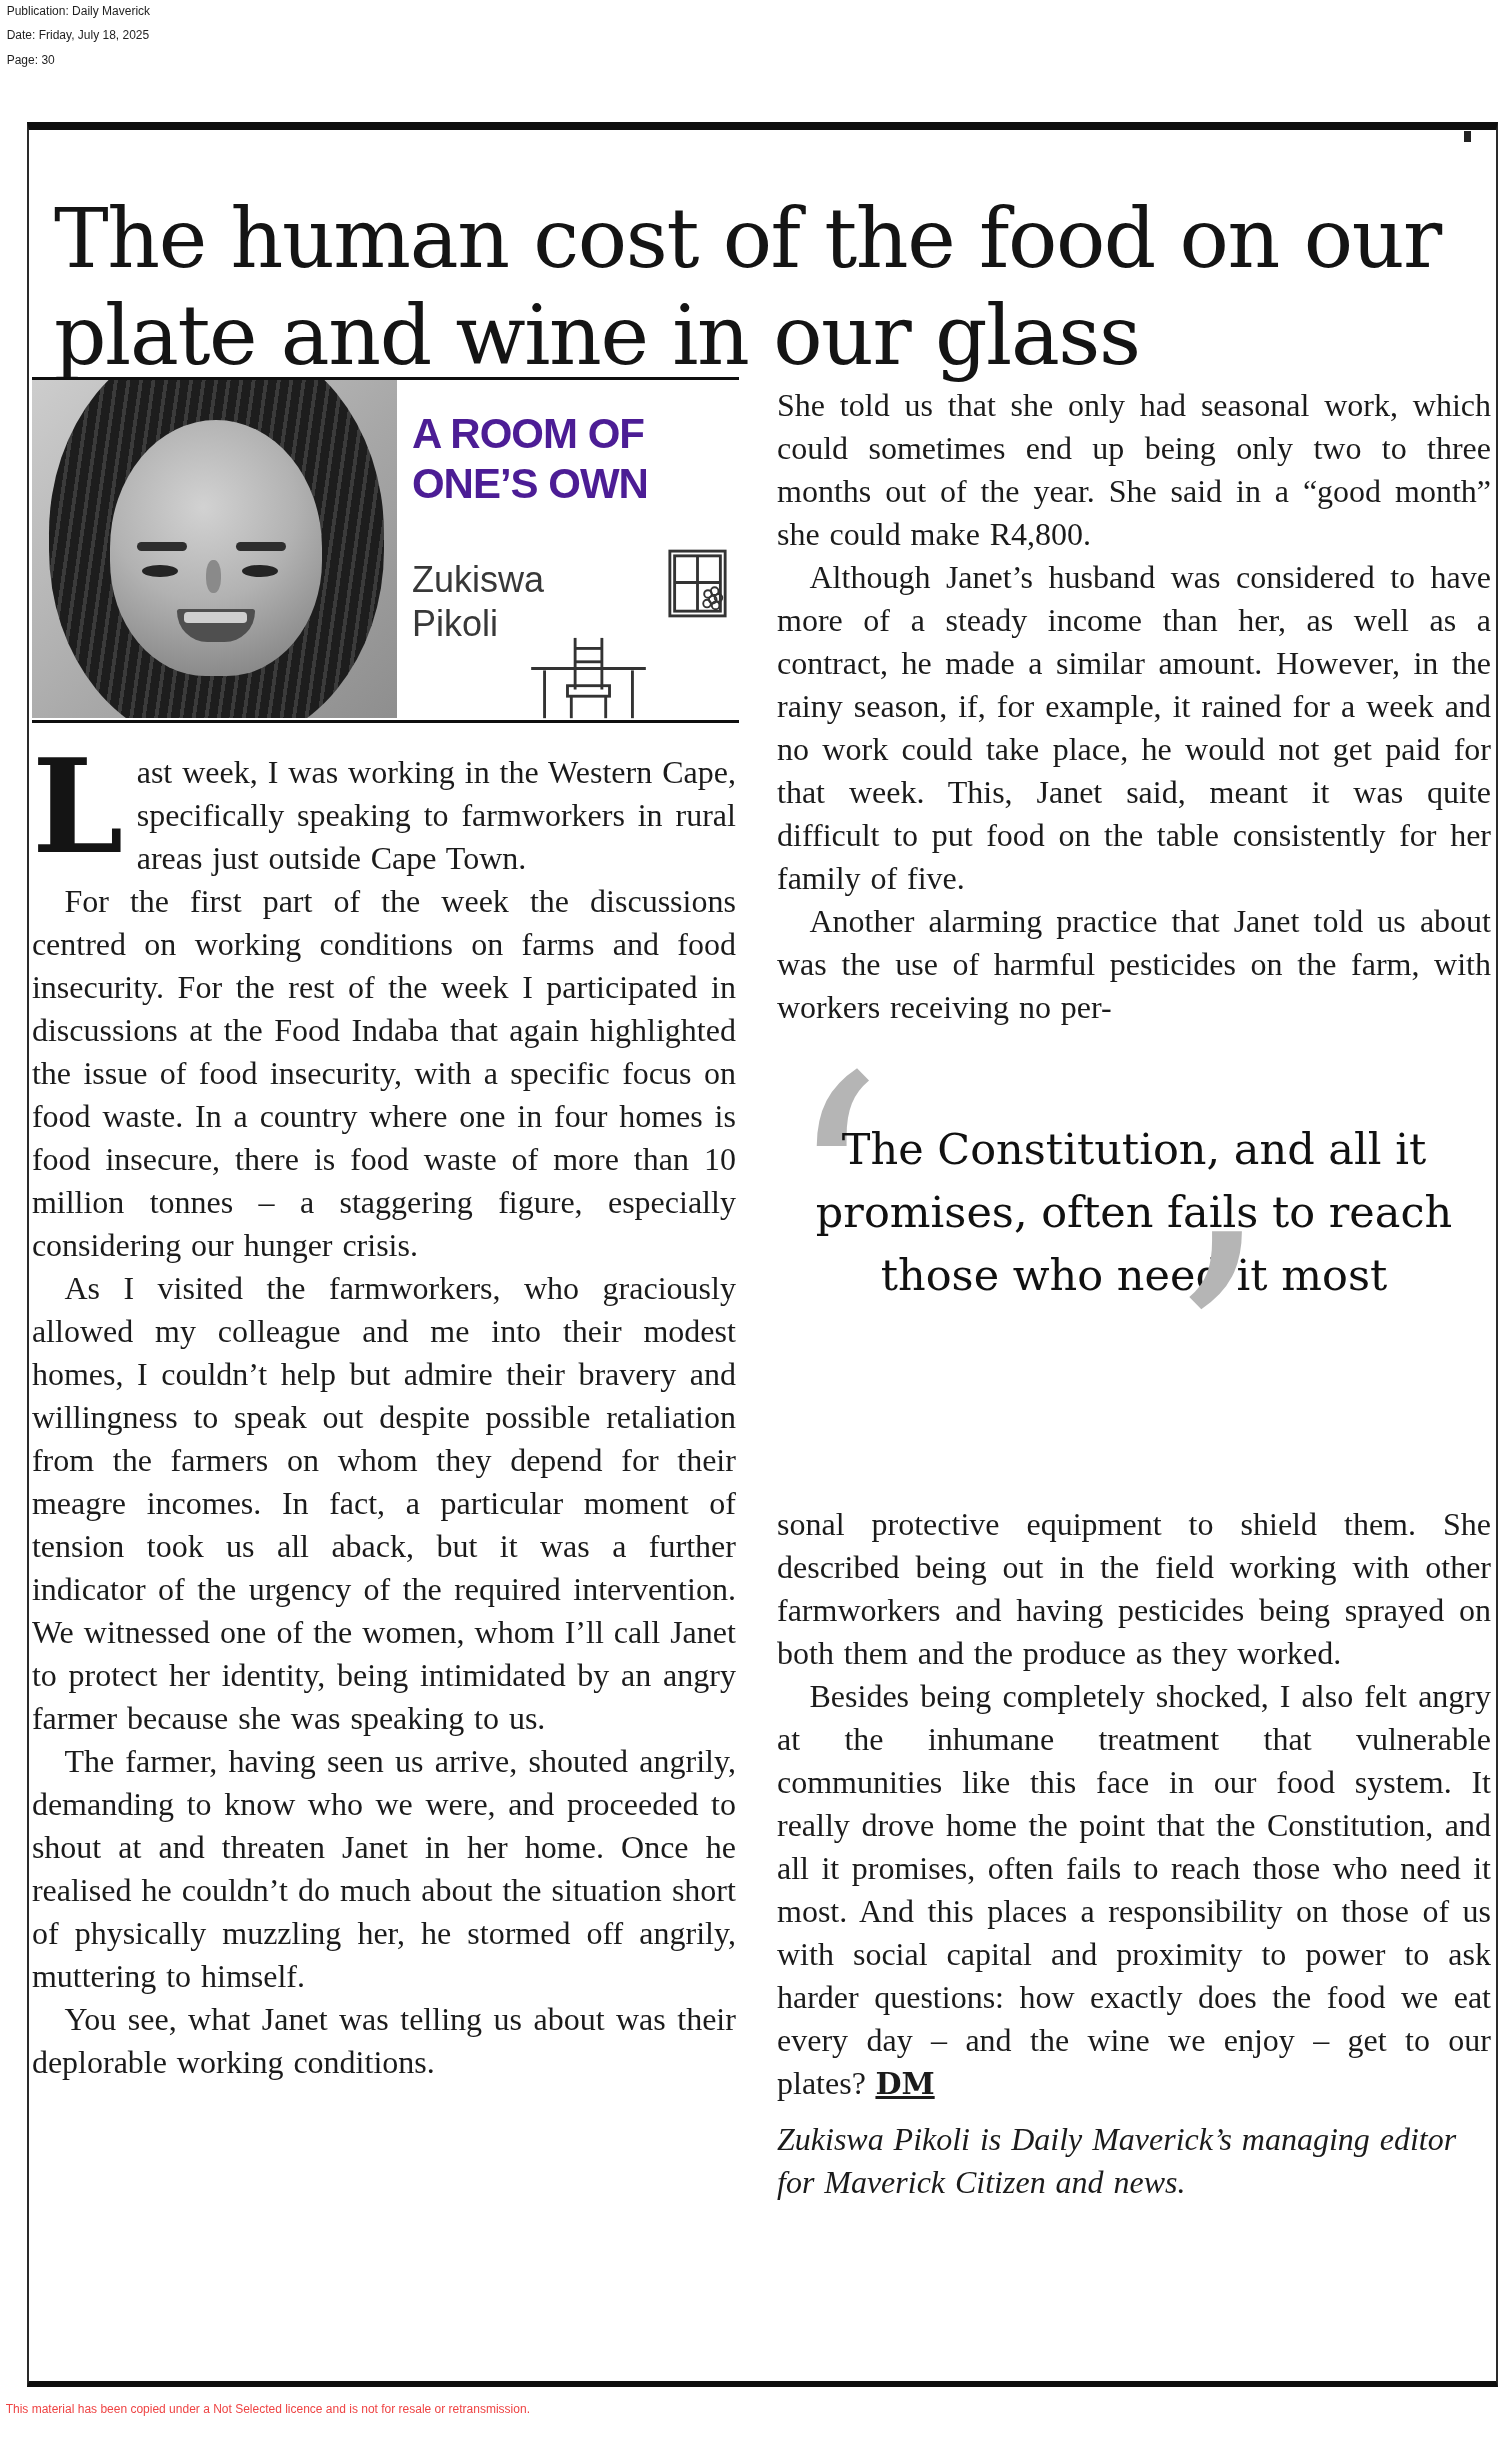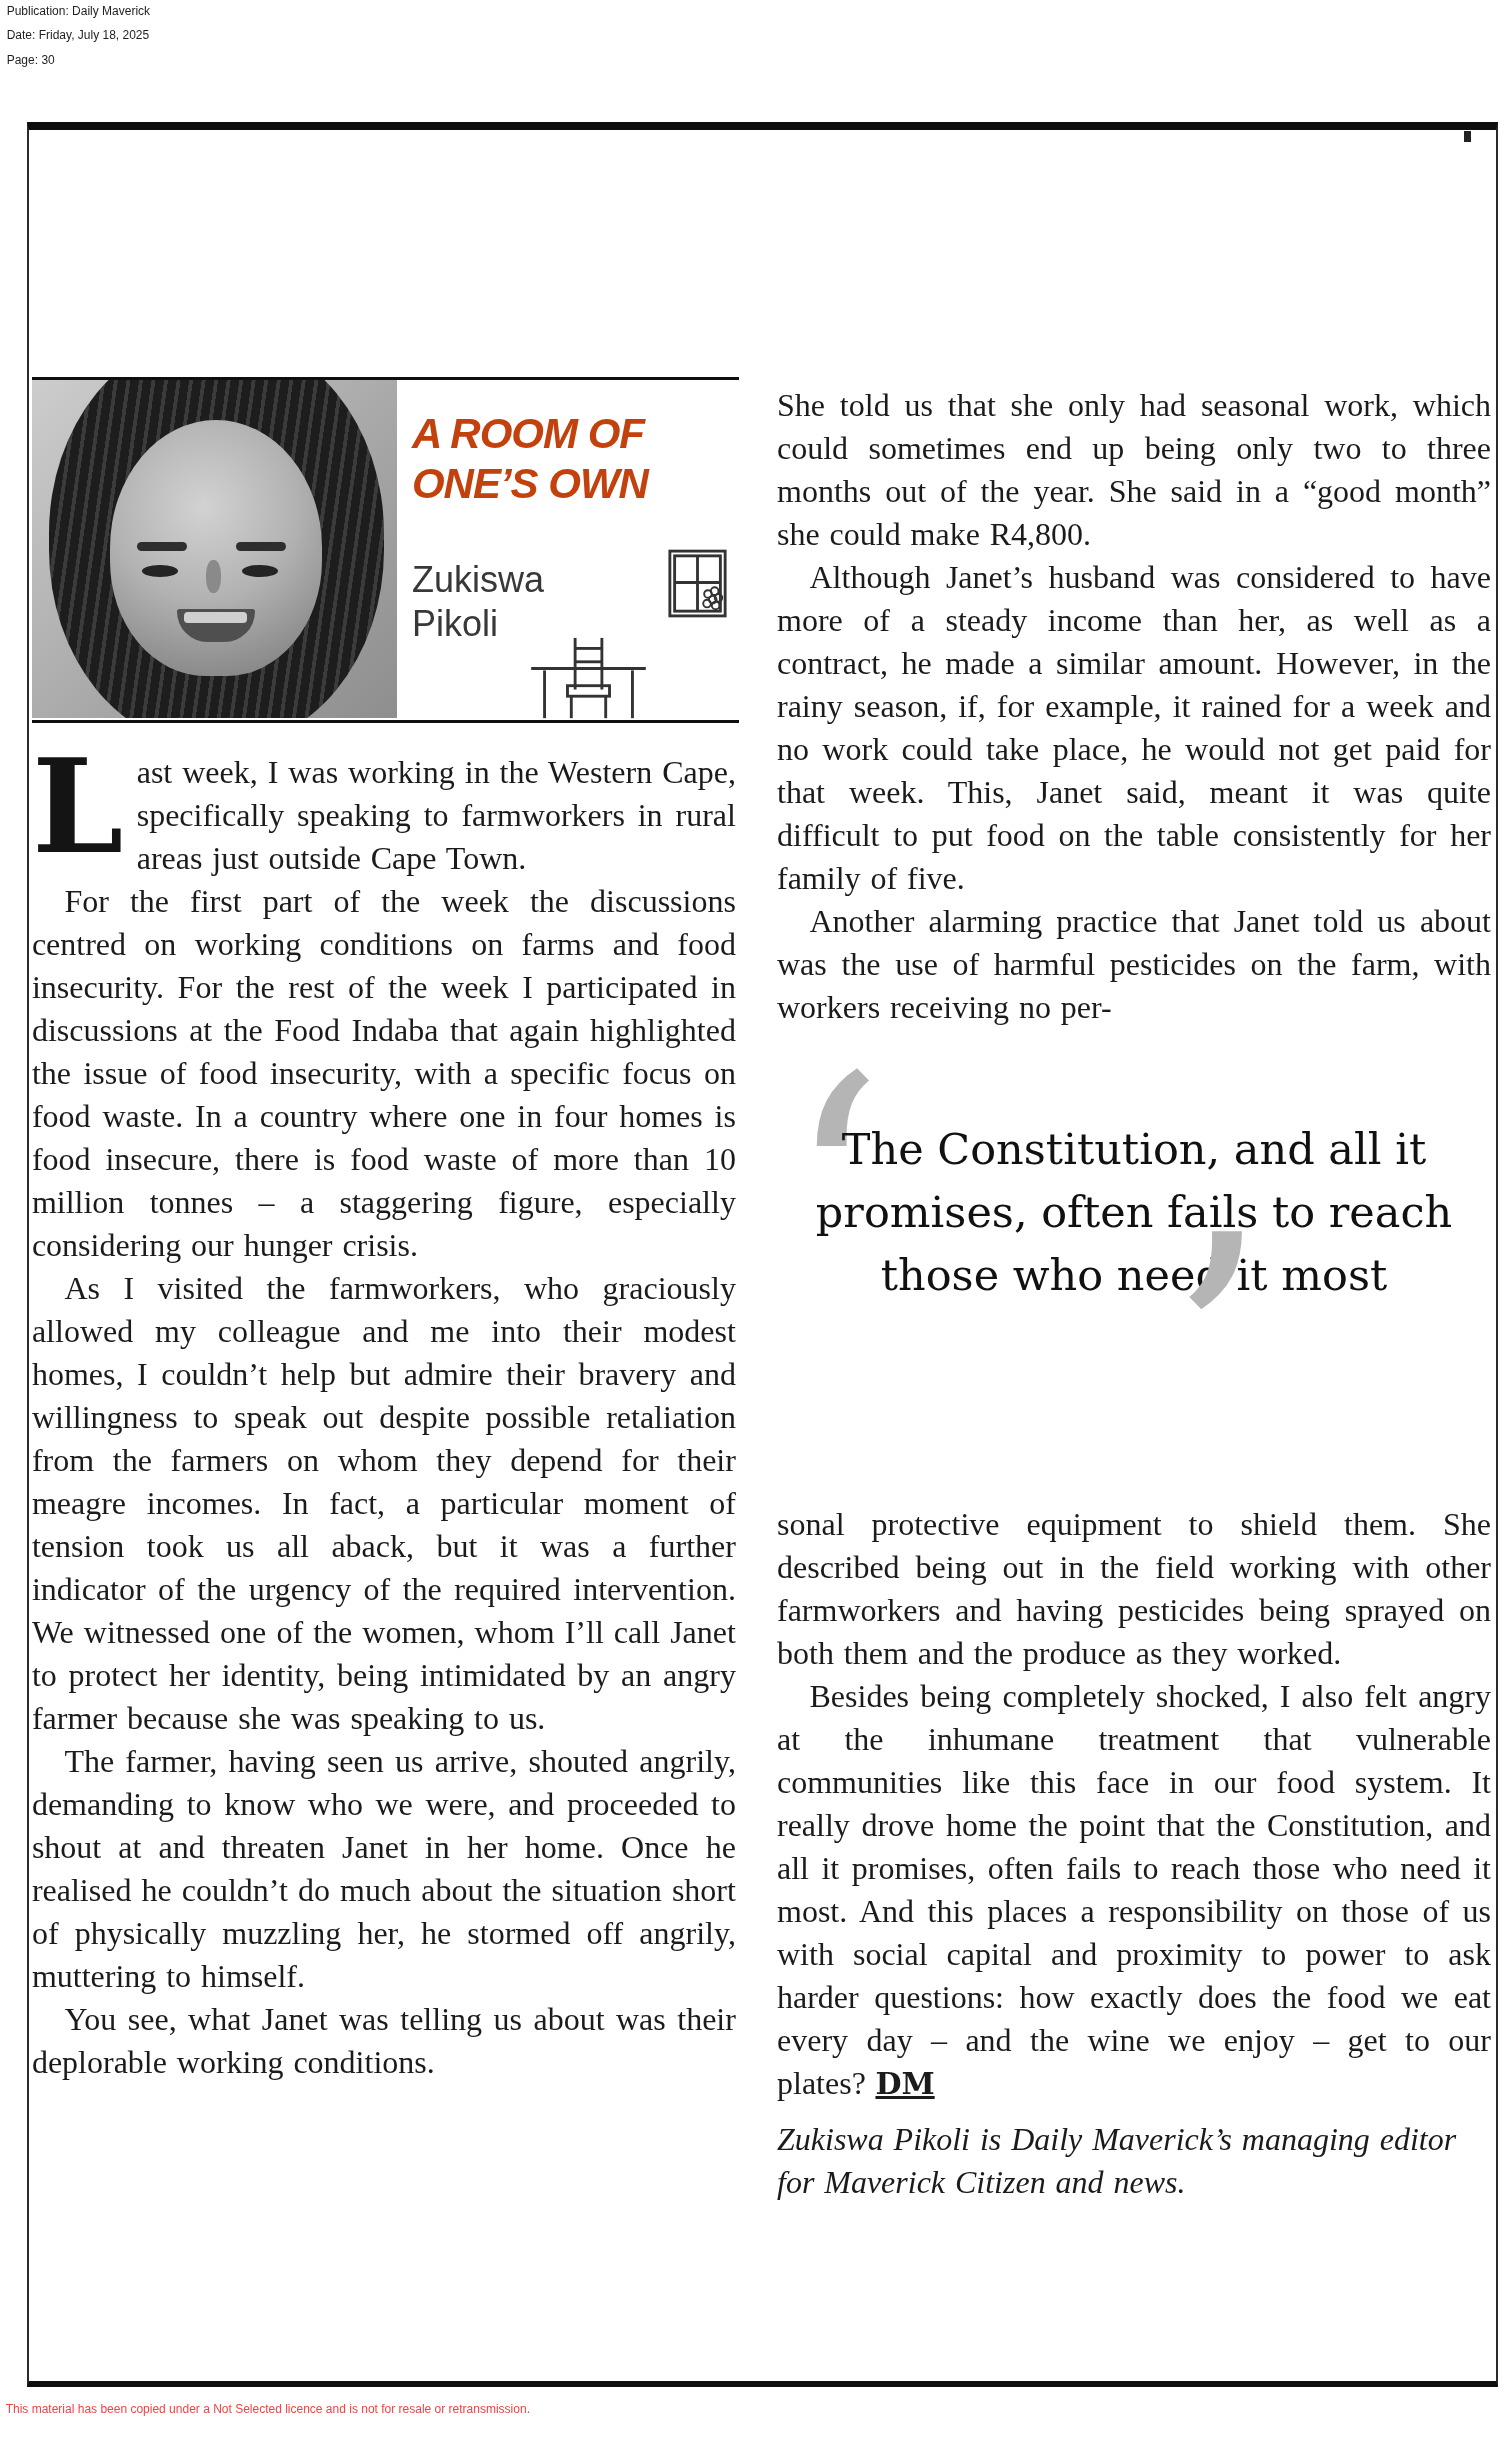--- a/index.html
+++ b/index.html
@@ -31,21 +31,21 @@
         border-radius:50% 50% 45% 45%;
         background:radial-gradient(circle at 44% 34%,#d2d2d2 0%,#b2b2b2 45%,#878787 85%);}
   .brow{position:absolute;width:50px;height:8.6px;border-radius:5.7px;background:#2e2e2e;top:122px;}
   .eye{position:absolute;width:36px;height:12.4px;border-radius:50%;background:#242424;top:145px;}
   .nose{position:absolute;left:174px;top:180px;width:15.3px;height:32.5px;border-radius:45%;background:#8a8a8a;}
   .smile{position:absolute;left:145px;top:229px;width:78px;height:32.5px;
          border-radius:5.7px 5.7px 67px 67px;background:#4f4f4f;overflow:hidden;}
   .teeth{position:absolute;left:7.6px;top:2.9px;width:63px;height:11.5px;border-radius:3.8px;background:#cfcfcf;}
   #colname{position:absolute;left:380px;top:29px;width:296px;
            font-family:"Liberation Sans",sans-serif;font-weight:bold;font-size:42px;
-           line-height:50px;letter-spacing:-1px;color:#c2410c;font-style:italic;}
+           line-height:50px;letter-spacing:-1px;color:#4c1d95;}
   #author{position:absolute;left:380px;top:178px;width:172px;
           font-family:"Liberation Sans",sans-serif;font-size:36px;line-height:44px;color:#383838;}
   #winicon{position:absolute;left:635px;top:168px;}
   #deskicon{position:absolute;left:497px;top:256px;}
   
   .col{position:absolute;font-size:32px;line-height:43px;text-align:justify;color:#1b1b1b;word-spacing:1.9px;}
   #lcol{left:2.9px;top:621px;width:704px;}
   #rcol{left:748px;top:254px;width:714px;}
   .body-p{margin:0;text-indent:32.5px;}
   .body-p.noindent{text-indent:0;}
@@ -76,20 +76,21 @@
   <div id="meta">
     <div class="mline">Publication: Daily Maverick</div>
     <div class="mline">Date: Friday, July 18, 2025</div>
     <div class="mline">Page: 30</div>
   </div>
 
   <div id="artbox">
     <div id="artinner">
       <div class="mark"></div>
 
+      <h1 id="headline">The human cost of the food on our plate and wine in our glass</h1>
 
       <div id="byline">
         <div id="photo">
           <div class="hair"></div>
           <div class="face">
             <div class="brow" style="left:27px;"></div>
             <div class="brow" style="left:126px;"></div>
             <div class="eye" style="left:32.5px;"></div>
             <div class="eye" style="left:132px;"></div>
           </div>

